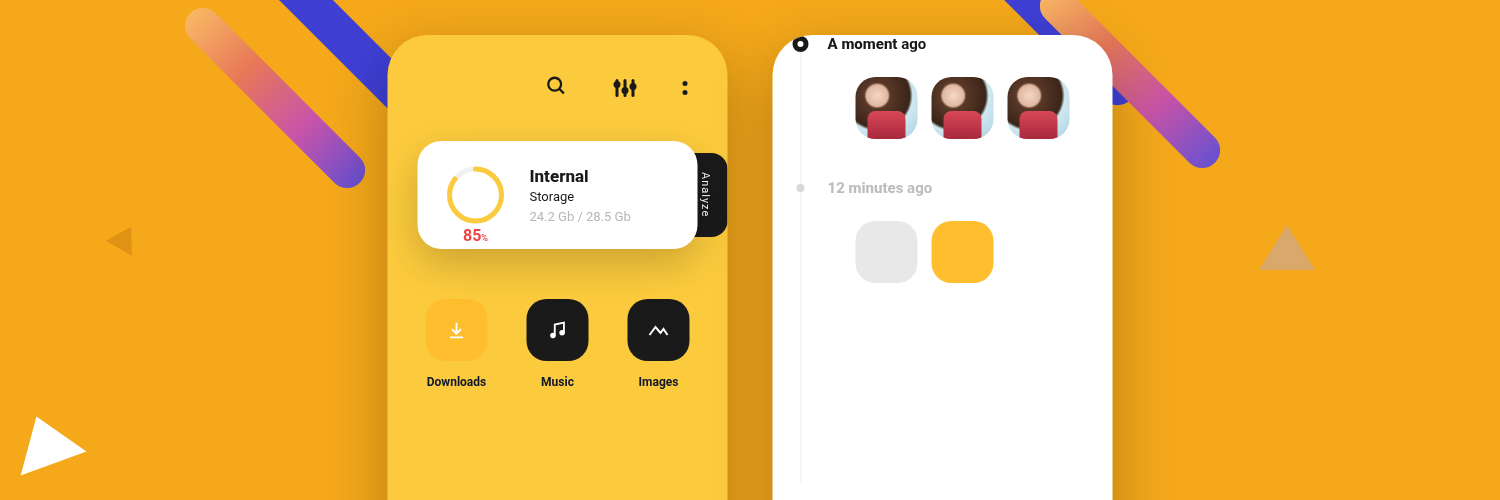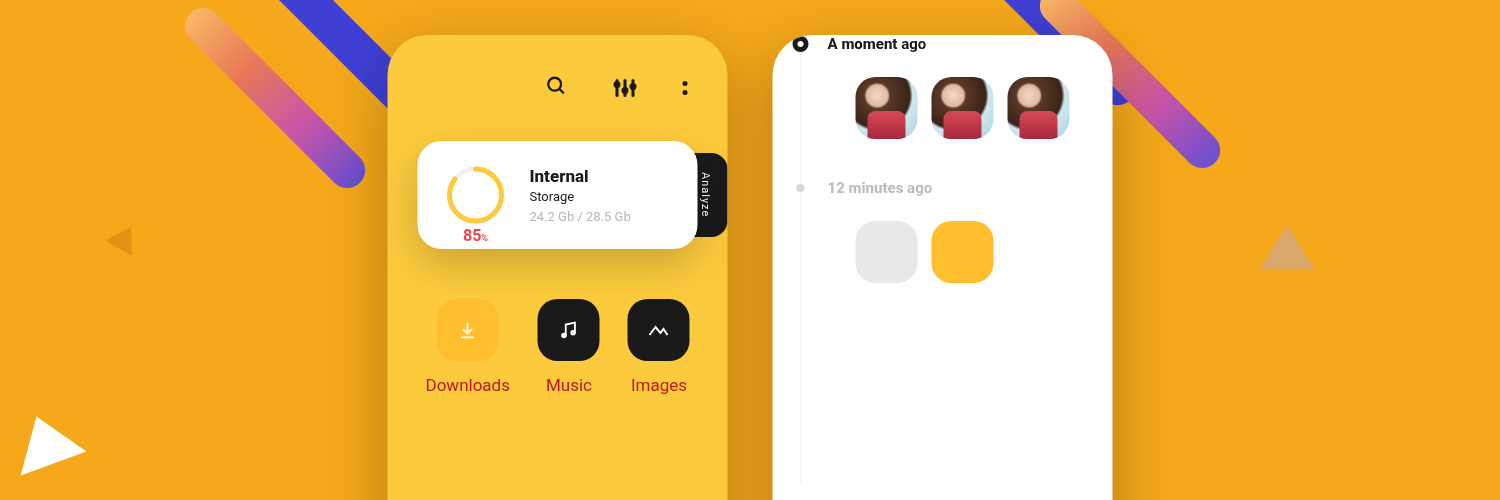--- a/index.html
+++ b/index.html
@@ -40,21 +40,21 @@
 .storage-txt .t2 { font-size: 13px; font-weight: 400; color: #1a1a1a; }
 .storage-txt .t3 { font-size: 13px; color: #b7b7b7; margin-top: 4px; }
 .analyze-tab { position: absolute; right: -30px; top: 12px; bottom: 12px; width: 44px; background: #1a1a1a; border-radius: 0 16px 16px 0; display: flex; align-items: center; justify-content: center; color: #fff; z-index: 1; }
 .analyze-tab span { writing-mode: vertical-rl; font-size: 11px; letter-spacing: 1px; }
 
 .categories { display: flex; gap: 28px; padding: 50px 38px 0 38px; justify-content: space-between; }
 .cat { display: flex; flex-direction: column; align-items: center; gap: 14px; }
 .cat-tile { width: 62px; height: 62px; border-radius: 20px; display: flex; align-items: center; justify-content: center; }
 .cat-tile.light { background: #ffbe2e; color: #fff; }
 .cat-tile.dark { background: #1a1a1a; color: #fff; }
-.cat-label { font-size: 17px; font-weight: 400; color: #b91c1c; }
+.cat-label { font-size: 12px; font-weight: 700; color: #0f172a; }
 
 
 .logger-title { font-size: 36px; font-weight: 800; color: #1a1a1a; padding: 70px 40px 40px 55px; }
 .timeline { position: relative; padding-left: 55px; }
 .timeline::before { content:''; position:absolute; left: 28px; top: 10px; bottom: -200px; width: 1px; background: #ececec; }
 .tl-item { margin-bottom: 40px; }
 .tl-head { display: flex; align-items: center; gap: 28px; margin-bottom: 24px; }
 .tl-dot { position: absolute; left: 20px; width: 16px; height: 16px; border-radius: 50%; background: #1a1a1a; display:flex; align-items:center; justify-content:center; }
 .tl-dot.big::after { content:''; width:6px; height:6px; border-radius:50%; background:#fff; }
 .tl-dot.small { width: 8px; height: 8px; left: 24px; background:#d8d8d8; }

